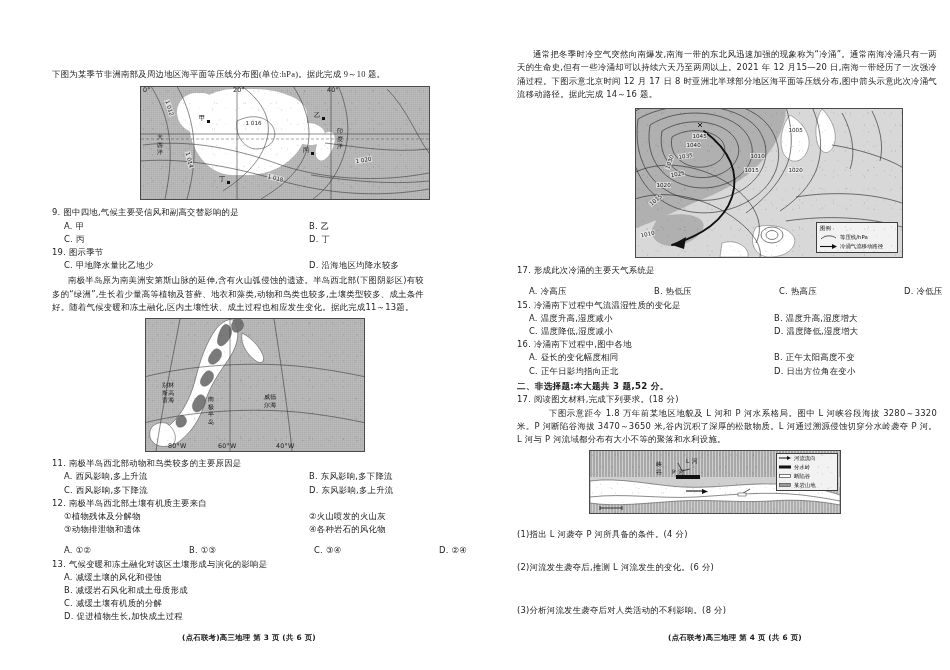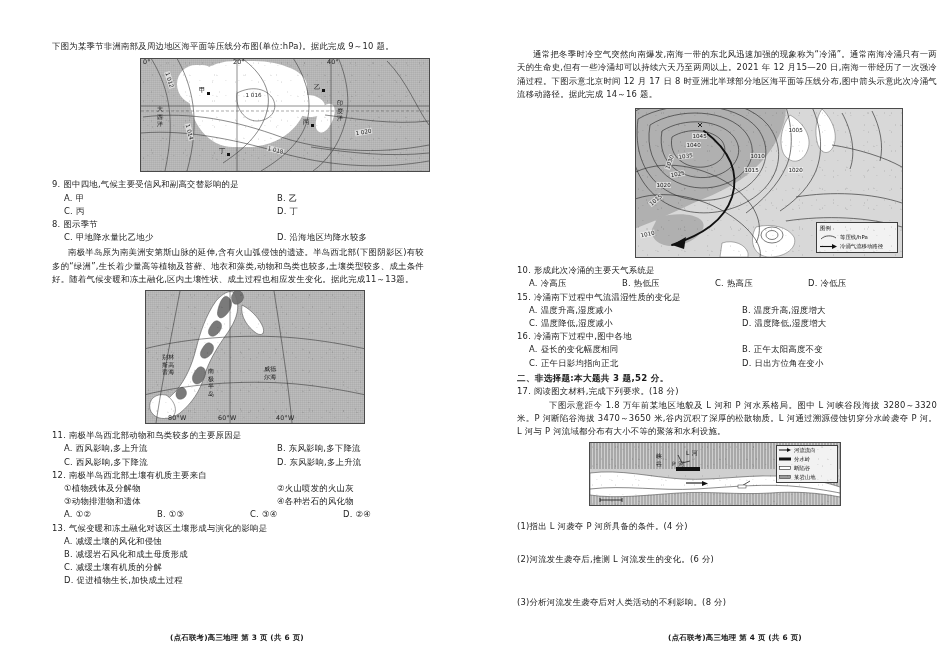--- a/index.html
+++ b/index.html
@@ -20,25 +20,25 @@
   .para{
     font-size:8.4px;line-height:13.3px;text-align:justify;
     letter-spacing:.25px;color:#242424;
   }
   .para.indent{text-indent:16px;}
   .qline{
     font-size:8.4px;line-height:13.2px;letter-spacing:.25px;color:#222;
     white-space:nowrap;
   }
   .qhead{font-size:8.4px;line-height:13.2px;letter-spacing:.25px;color:#222;}
-  .opts{display:flex;font-size:8.4px;line-height:13.2px;letter-spacing:.25px;}
+  .opts{display:flex;font-size:8.4px;line-height:13.2px;letter-spacing:.25px;gap:32px;}
   .opts > span{display:block;}
   .o2a{width:173px;flex:0 0 173px;}
   .o2b{flex:1;padding-left:40px;}
-  .o4 > span{width:93px;flex:0 0 93px;}
+  .o4 > span{width:93px;flex:0 0 93px;margin-top:8px;}
   .indent-opt{padding-left:12px;}
   .sec-title{font-size:8.6px;font-weight:bold;letter-spacing:.3px;color:#1a1a1a;line-height:13.5px;}
   .subq{font-size:8.4px;letter-spacing:.25px;color:#222;line-height:13px;}
 
   
   .figbox{position:relative;border:1px solid #4a4a4a;background:#ffffff;overflow:hidden;}
   .mapgray{
     position:absolute;inset:0;
     background:
       repeating-linear-gradient(0deg,rgba(0,0,0,.045) 0 1px,rgba(0,0,0,0) 1px 2px),
@@ -81,21 +81,21 @@
     color:#181818;white-space:nowrap;font-weight:bold;
   }
   .mapname{position:absolute;font-size:6px;color:#151515;letter-spacing:.3px;line-height:7.5px;}
 </style>
 </head>
 <body>
 
 <div class="page page-left">
   <div class="col">
 
-    <div class="para" style="margin-top:40px;">下图为某季节非洲南部及周边地区海平面等压线分布图(单位:hPa)。据此完成 9～10 题。</div>
+    <div class="para" style="margin-top:68px;font-family:Liberation Serif, serif;">下图为某季节非洲南部及周边地区海平面等压线分布图(单位:hPa)。据此完成 9～10 题。</div>
 
     <div class="figbox" style="margin-top:5px;margin-left:88px;width:288px;height:112px;">
       <div class="mapgray"></div>
 
       <div class="land" style="left:48px;top:2px;width:118px;height:86px;border-radius:40% 46% 52% 38%/38% 30% 60% 64%;"></div>
       <div class="land" style="left:36px;top:6px;width:40px;height:40px;border-radius:50% 40% 35% 55%;"></div>
       <div class="land" style="left:176px;top:44px;width:16px;height:30px;border-radius:60% 40% 55% 45%;transform:rotate(18deg);"></div>
       <div class="land" style="left:150px;top:36px;width:34px;height:22px;border-radius:45% 55% 40% 60%;"></div>
       <svg viewBox="0 0 288 112" width="288" height="112" style="position:absolute;left:0;top:0;">
         <g fill="none" stroke="#3a3a3a" stroke-width="0.6">
@@ -150,21 +150,21 @@
       <div class="qhead">9. 图中四地,气候主要受信风和副高交替影响的是</div>
       <div class="opts">
         <span class="o2a indent-opt">A. 甲</span>
         <span class="o2b">B. 乙</span>
       </div>
       <div class="opts">
         <span class="o2a indent-opt">C. 丙</span>
         <span class="o2b">D. 丁</span>
       </div>
 
-      <div class="qhead">8. 图示季节</div>
+      <div class="qhead">19. 图示季节</div>
       <div class="opts">
         <span class="o2a indent-opt">C. 甲地降水量比乙地少</span>
         <span class="o2b">D. 沿海地区均降水较多</span>
       </div>
     </div>
 
     <div class="para indent" style="margin-top:2px;">南极半岛原为南美洲安第斯山脉的延伸,含有火山弧侵蚀的遗迹。半岛西北部(下图阴影区)有较多的“绿洲”,生长着少量高等植物及苔藓、地衣和藻类,动物和鸟类也较多,土壤类型较多、成土条件好。随着气候变暖和冻土融化,区内土壤性状、成土过程也相应发生变化。据此完成11～13题。</div>
 
     <div class="figbox" style="margin-top:4px;margin-left:93px;width:218px;height:132px;">
       <div class="mapgray"></div>
@@ -233,21 +233,21 @@
       </div>
 
       <div class="qhead">13. 气候变暖和冻土融化对该区土壤形成与演化的影响是</div>
       <div class="qline indent-opt">A. 减缓土壤的风化和侵蚀</div>
       <div class="qline indent-opt">B. 减缓岩石风化和成土母质形成</div>
       <div class="qline indent-opt">C. 减缓土壤有机质的分解</div>
       <div class="qline indent-opt">D. 促进植物生长,加快成土过程</div>
     </div>
   </div>
 
-  <div class="footer" style="left:170px;">(点石联考)高三地理 第 3 页 (共 6 页)</div>
+  <div class="footer" style="left:182px;">(点石联考)高三地理 第 3 页 (共 6 页)</div>
 </div>
 
 <div class="page page-right">
   <div class="col">
 
     <div class="para indent" style="margin-top:48px;">通常把冬季时冷空气突然向南爆发,南海一带的东北风迅速加强的现象称为“冷涌”。通常南海冷涌只有一两天的生命史,但有一些冷涌却可以持续六天乃至两周以上。2021 年 12 月15—20 日,南海一带经历了一次强冷涌过程。下图示意北京时间 12 月 17 日 8 时亚洲北半球部分地区海平面等压线分布,图中箭头示意此次冷涌气流移动路径。据此完成 14～16 题。</div>
 
     <div class="figbox" style="margin-top:7px;margin-left:118px;width:266px;height:148px;">
       <div class="mapgray" style="background:#d8d8d8;"></div>
       <svg viewBox="0 0 266 148" width="266" height="148" style="position:absolute;left:0;top:0;">
@@ -328,21 +328,21 @@
                 <polygon points="12,1 17,3.5 12,6" fill="#111"></polygon>
               </svg>
           </span>
           <span>冷涌气流移动路径</span>
         </div>
       </div>
       <div class="noise"></div>
     </div>
 
     <div style="margin-top:6px;">
-      <div class="qhead">10. 形成此次冷涌的主要天气系统是</div>
+      <div class="qhead">17. 形成此次冷涌的主要天气系统是</div>
       <div class="opts o4" style="padding-left:12px;">
         <span>A. 冷高压</span>
         <span>B. 热低压</span>
         <span>C. 热高压</span>
         <span>D. 冷低压</span>
       </div>
 
       <div class="qhead">15. 冷涌南下过程中气流温湿性质的变化是</div>
       <div class="opts">
         <span class="o2a indent-opt">A. 温度升高,湿度减小</span>

